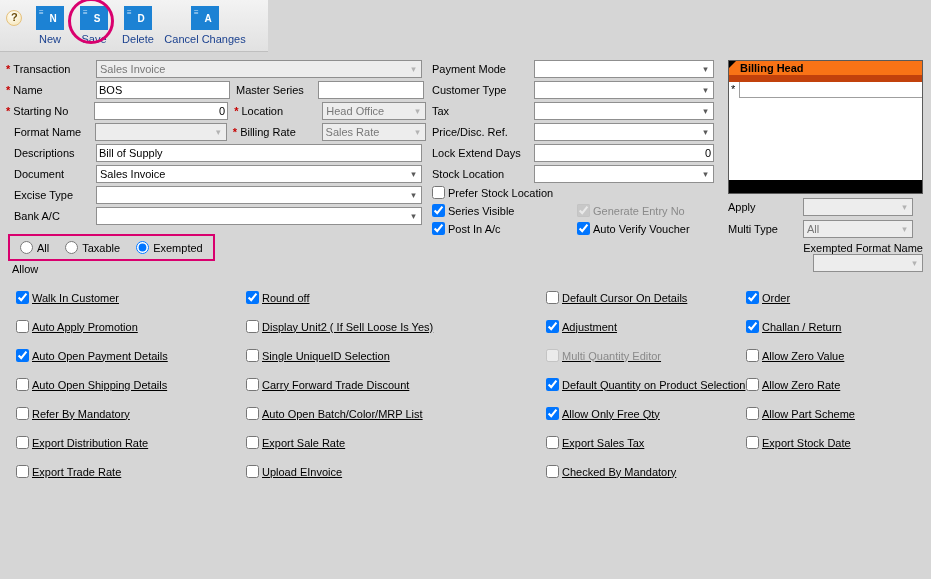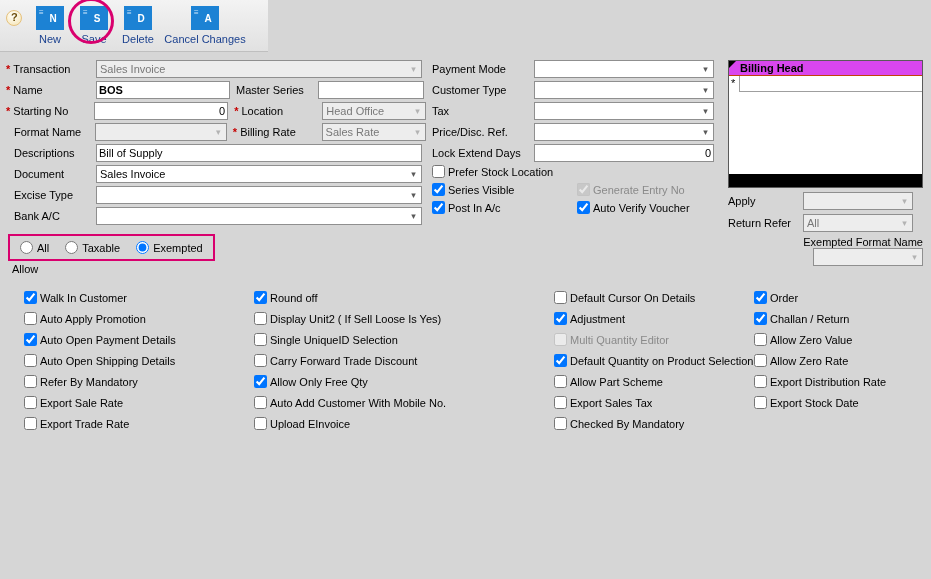--- a/index.html
+++ b/index.html
@@ -95,37 +95,38 @@
     padding: 5px 10px; margin: 6px 0 0 2px;
     background: #d6d6d6;
   }
   .radio-item { display: inline-flex; align-items: center; gap: 4px;}
   .radio-item input { margin: 0;}
 
   .allow-label { margin: 2px 0 14px 6px; display: block;}
 
   
   .allow-grid {
-    padding: 0 6px 6px 24px;
+    padding: 0 6px 6px 16px;
     display: grid;
     grid-template-columns: 230px 300px 200px 190px;
-    row-gap: 8px;
+    row-gap: 16px;
+    text-decoration: underline;
   }
   .allow-grid .cb { white-space: nowrap; }
 
   
   .bhead {
     border: 1px solid #5a5a5a;
     font-size: 11px;
     background: #fff;
   }
   .bhead-title {
-    background: #d946ef;
+    background: #f97316;
     padding: 1px 3px; font-weight: bold;
-    border-bottom: 1px solid #c2410c;
+    border-bottom: 7px solid #c2410c;
     position: relative;
   }
   .bhead-title .corner { position: absolute; left: 0; top: 0; width:0;height:0;
     border-top:7px solid #000; border-right:7px solid transparent;}
   .bhead-body { height: 98px; position: relative;}
   .bhead-body .star {
     position: absolute; left: 2px; top: 1px; color:#000;
   }
   .bhead-body input {
     position: absolute; left: 10px; top: 0; right: 0; width: calc(100% - 10px);
@@ -181,21 +182,21 @@
   <div class="col-left">
     <div class="frow pad-req">
       <label class="req">Transaction</label>
       <div class="combo disabled" style="width:326px">
         <span>Sales Invoice</span>
           <span class="arrow"></span>
       </div>
     </div>
     <div class="frow pad-req">
       <label class="req">Name</label>
-      <input type="text" style="width: 134px; font-weight: bold;" value="BOS">
+      <input type="text" style="width: 134px;" value="BOS">
       <label style="width:80px;margin-left:6px">Master Series</label>
       <input type="text" style="width: 106px;" value="">
     </div>
     <div class="frow pad-req">
       <label class="req">Starting No</label>
       <input type="text" class="num" style="width: 134px;" value="0">
       <label class="req" style="width:80px;margin-left:6px;padding-left:8px">Location</label>
       <div class="combo disabled" style="width:106px">
         <span>Head Office</span>
           <span class="arrow"></span>
@@ -281,20 +282,27 @@
     <div class="frow">
         <label>Price/Disc. Ref.</label>
       <div class="combo" style="width:180px">
           <span></span>
           <span class="arrow"></span>
         </div>
       </div>
     <div class="frow">
         <label>Lock Extend Days</label>
       <input type="text" class="num" style="width: 180px;" value="0">
+      </div>
+    <div class="frow">
+        <label>Stock Location</label>
+      <div class="combo" style="width:180px">
+          <span></span>
+          <span class="arrow"></span>
+        </div>
       </div>
 
     <div class="mid-checks">
       <label class="cb">
           <input type="checkbox" style="">
           <span>Prefer Stock Location</span>
         </label>
       <span></span>
       <label class="cb">
           <input type="checkbox" checked="" style="">
@@ -325,21 +333,21 @@
       <div class="bhead-footer"></div>
     </div>
     <div class="rrow">
         <label>Apply</label>
       <div class="combo disabled" style="width:110px">
           <span></span>
           <span class="arrow"></span>
         </div>
       </div>
     <div class="rrow">
-        <label>Return Refer</label>
+        <label>Multi Type</label>
       <div class="combo disabled" style="width:110px">
           <span>All</span>
           <span class="arrow"></span>
         </div>
       </div>
     <div class="rrow" style="flex-direction:column;align-items:flex-end">
         <label style="width:100%;text-align:right">Exempted Format Name</label>
       <div class="combo disabled" style="width:110px">
           <span></span>
           <span class="arrow"></span>
@@ -411,38 +419,38 @@
     </label>
     <label class="cb">
       <input type="checkbox" style="">
       <span>Allow Zero Rate</span>
     </label>
     <label class="cb">
       <input type="checkbox" style="">
       <span>Refer By Mandatory</span>
     </label>
     <label class="cb">
+      <input type="checkbox" style="">
+      <span>Auto Open Batch/Color/MRP List</span>
+    </label>
+    <label class="cb">
       <input type="checkbox" checked="" style="">
       <span>Allow Only Free Qty</span>
     </label>
     <label class="cb">
       <input type="checkbox" style="">
       <span>Allow Part Scheme</span>
     </label>
     <label class="cb">
       <input type="checkbox" style="">
       <span>Export Distribution Rate</span>
     </label>
     <label class="cb">
       <input type="checkbox" style="">
       <span>Export Sale Rate</span>
-    </label>
-    <label class="cb">
-      <input type="checkbox" style="">
-      <span>Auto Add Customer With Mobile No.</span>
     </label>
     <label class="cb">
       <input type="checkbox" style="">
       <span>Export Sales Tax</span>
     </label>
     <label class="cb">
       <input type="checkbox" style="">
       <span>Export Stock Date</span>
     </label>
     <label class="cb">

